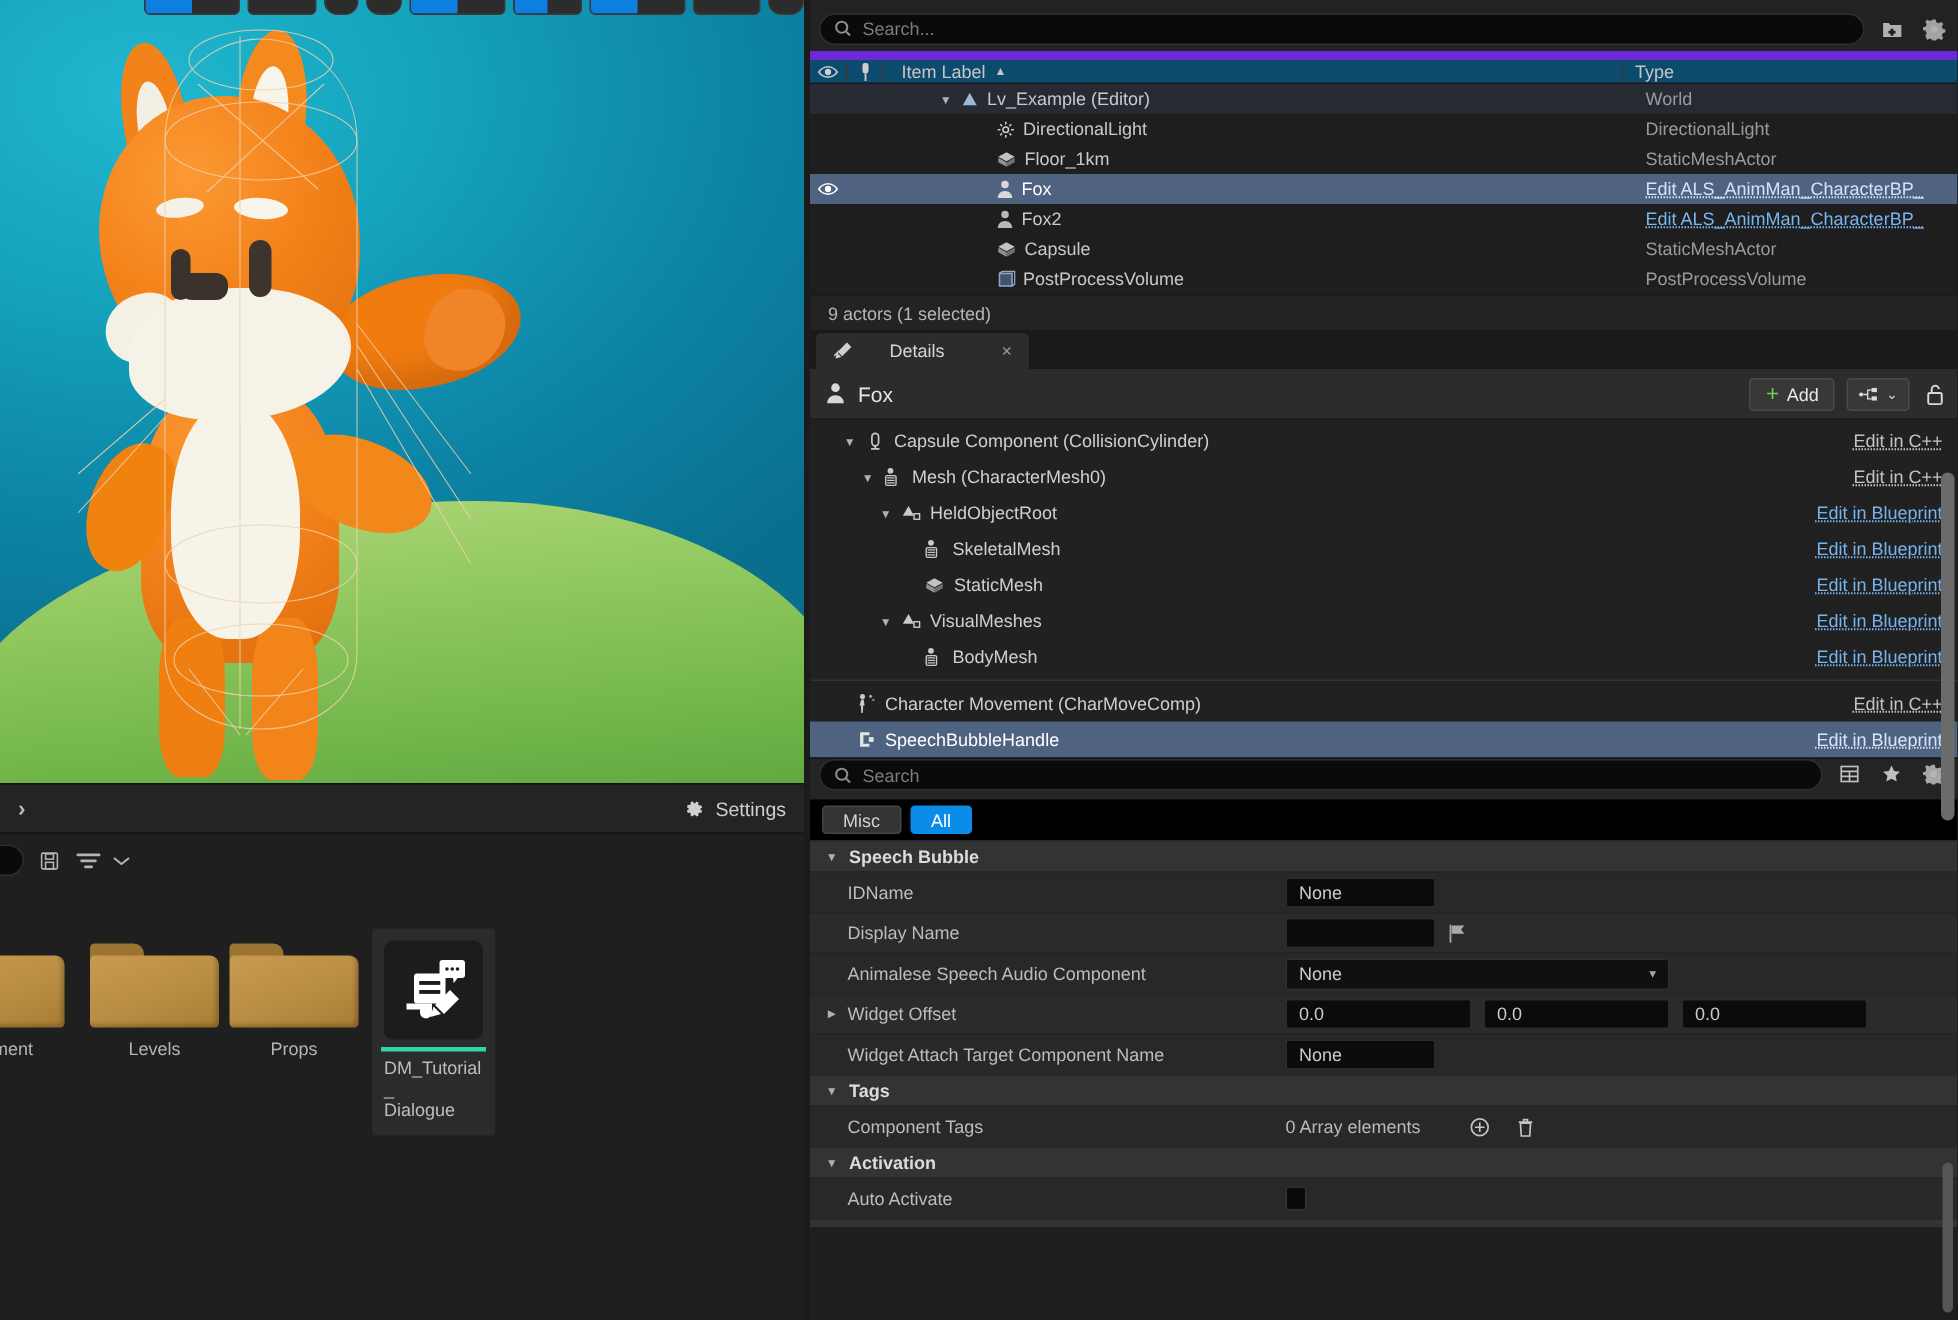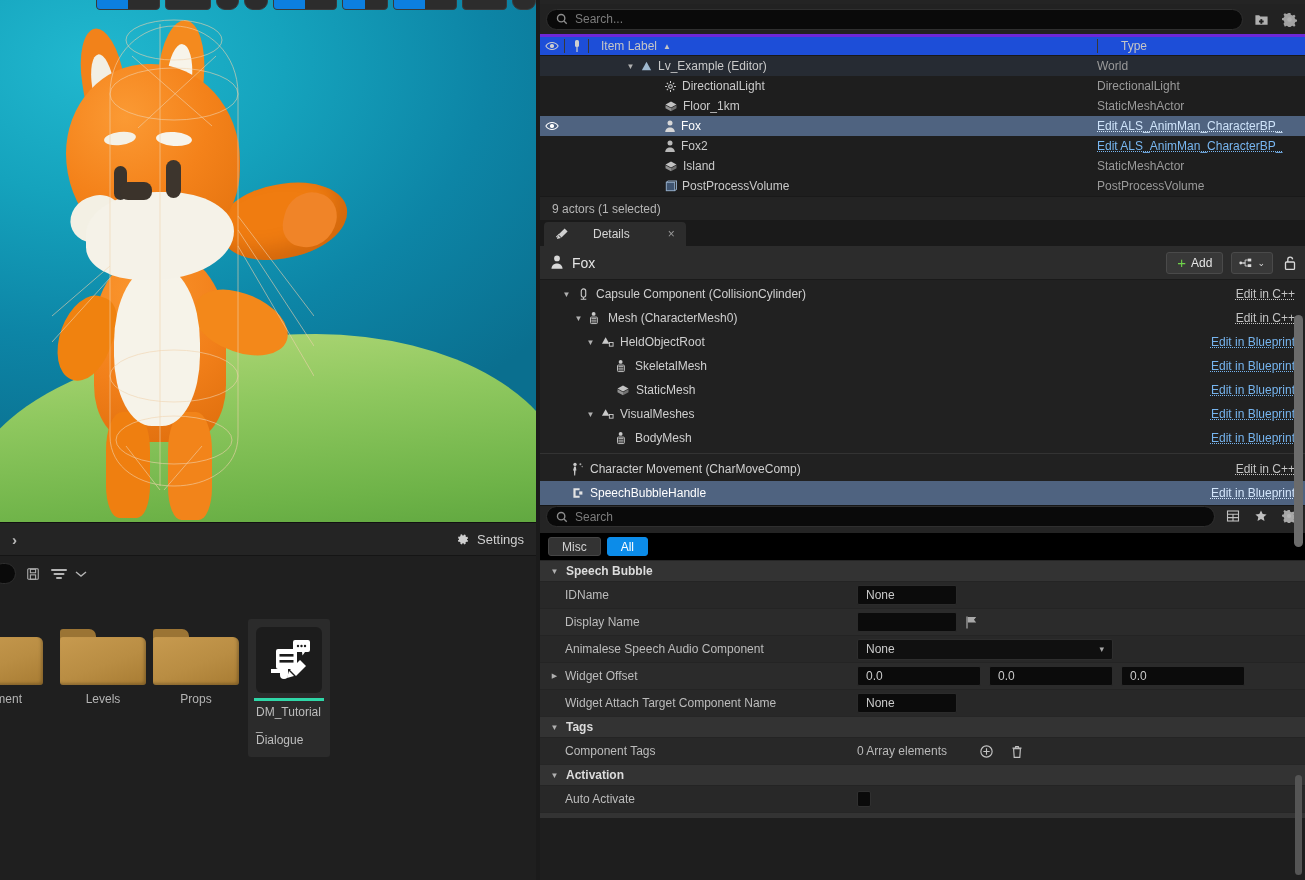--- a/index.html
+++ b/index.html
@@ -173,27 +173,27 @@
   .ol-search-row { height: 30px; display: flex; align-items: center; padding: 0 6px; gap: 8px; background: #222; }
   .searchbox {
     flex: 1; height: 21px; border-radius: 11px; background: #0a0a0a;
     border: 1px solid #2f2f2f; display: flex; align-items: center; gap: 7px; padding: 0 9px;
     color: #7c7c7c; font-size: 12px;
   }
   .ico-btn { width: 20px; height: 20px; display: flex; align-items: center; justify-content: center; color: #b0b0b0; }
 
   .ol-head {
     height: 22px; display: flex; align-items: center;
-    background: #1d4ed8; border-top: 3px solid #6d28d9; border-bottom: 1px solid #191919;
+    background: #0c4a6e; border-top: 6px solid #6d28d9; border-bottom: 1px solid #191919;
     font-size: 12px; color: #c6c6c6;
   }
   .ol-head .c-eye { width: 24px; display: flex; justify-content: center; }
   .ol-head .c-pin { width: 24px; display: flex; justify-content: center; border-left: 1px solid #383838; }
   .ol-head .c-label { flex: 1; padding-left: 12px; border-left: 1px solid #383838; display: flex; align-items: center; gap: 6px; }
-  .ol-head .c-type { width: 208px; padding-left: 23px; border-left: 1px solid #383838; }
+  .ol-head .c-type { width: 224px; padding-left: 8px; border-left: 1px solid #383838; }
 
   .ol-row { height: 20px; display: flex; align-items: center; font-size: 12px; color: #c9c9c9; }
   .ol-row .c-eye { width: 24px; display: flex; justify-content: center; color: #dcdcdc; }
   .ol-row .c-pin { width: 24px; }
   .ol-row .c-label { flex: 1; display: flex; align-items: center; gap: 5px; }
   .ol-row .c-type { width: 208px; color: #9a9a9a; }
   .ol-row.world { background: #262b33; }
   .ol-row.sel { background: #4f6380; color: #fff; }
   .ol-row.sel .c-type { color: #fff; }
   .bp-link { color: #78b6f0; text-decoration: underline; text-decoration-style: dotted; white-space: nowrap; }
@@ -553,21 +553,21 @@
         <div class="c-eye"></div>
         <div class="c-pin"></div>
         <div class="c-label" style="padding-left:76px">
           <span>
               <svg width="14" height="13" viewBox="0 0 14 13" fill="#c2c2c2">
                 <path d="M7 1.5l5.5 3-5.5 3-5.5-3z"></path>
                 <path d="M1.5 5.2v3l5.5 3v-3z" opacity=".7"></path>
                 <path d="M12.5 5.2v3l-5.5 3v-3z" opacity=".5"></path>
               </svg>
             </span>
-          <span>Island</span>
+          <span>Capsule</span>
         </div>
         <div class="c-type">StaticMeshActor</div>
       </div>
 
       <div class="ol-row">
         <div class="c-eye"></div>
         <div class="c-pin"></div>
         <div class="c-label" style="padding-left:76px">
           <span>
               <svg width="13" height="13" viewBox="0 0 14 14" fill="none" stroke="#8fa8c4" stroke-width="1.1">

